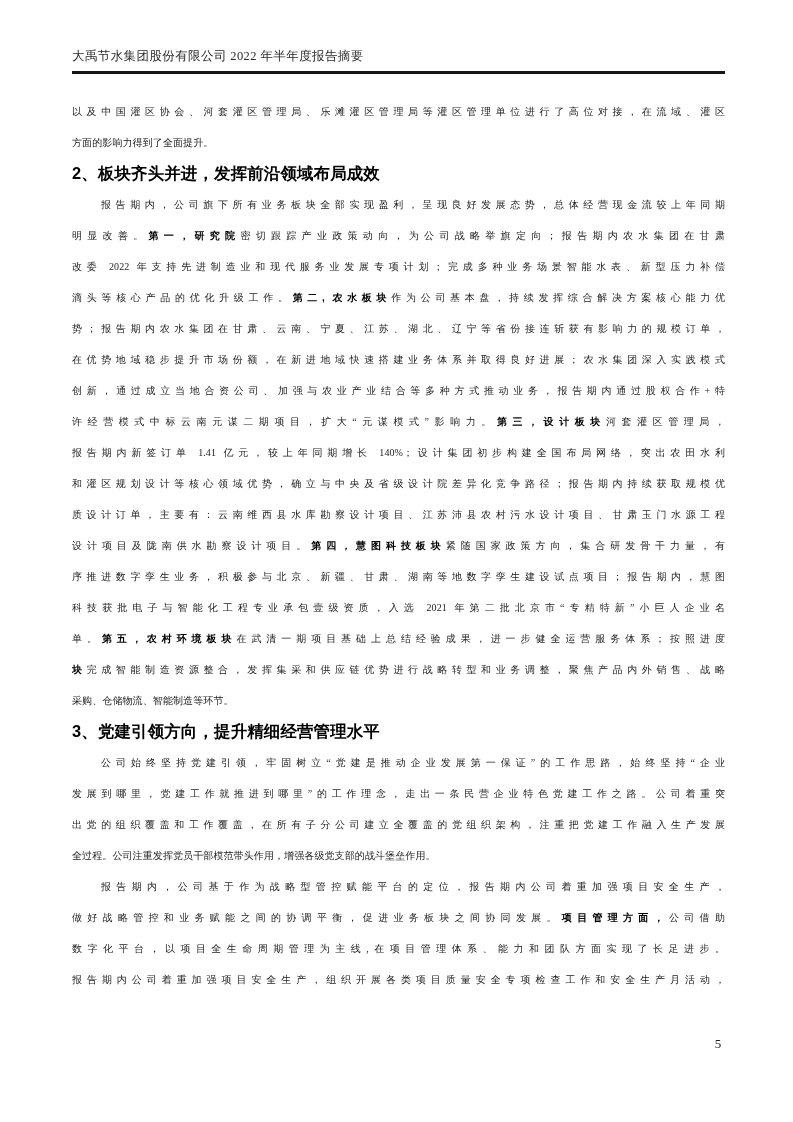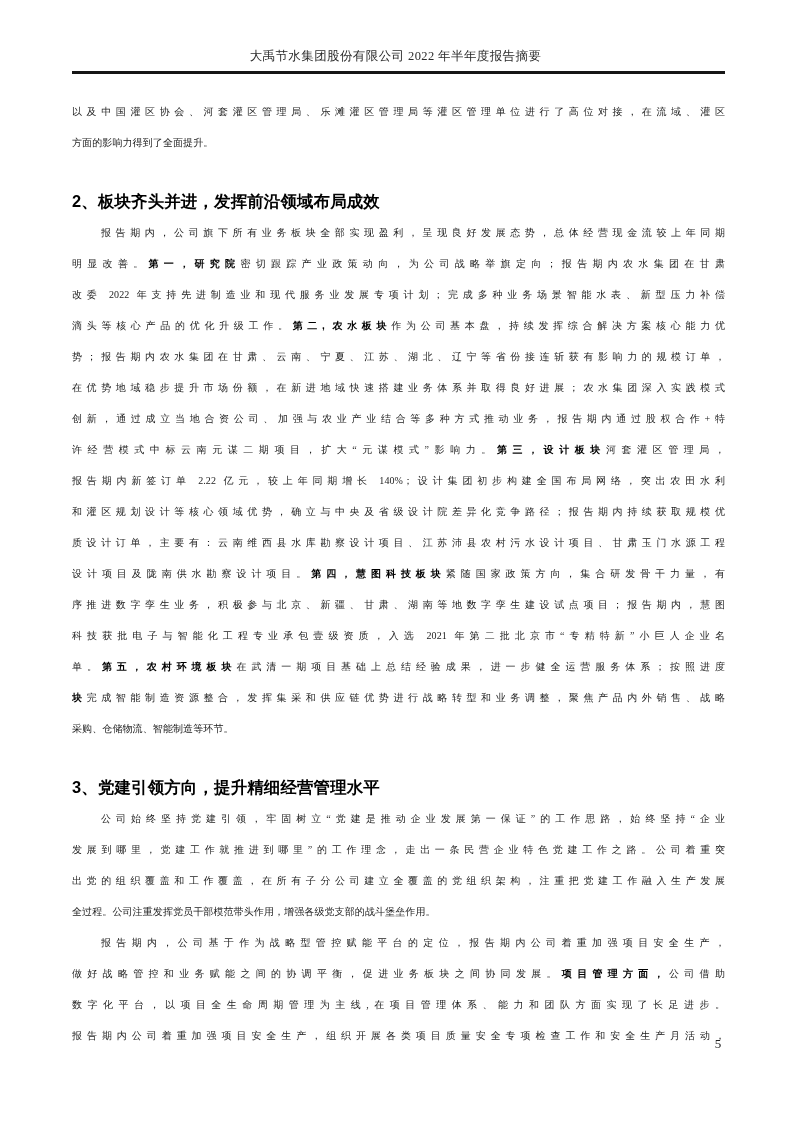--- a/index.html
+++ b/index.html
@@ -2,38 +2,38 @@
 <html><head>
 <meta charset="utf-8">
 <style>
   html,body{margin:0;padding:0;background:#ffffff;}
   .page{
     position:relative;width:793px;height:1122px;background:#ffffff;overflow:hidden;
     font-family:"Liberation Serif","DejaVu Serif",serif;color:#1c1c1c;
   }
   .doc-header{
     position:absolute;left:72px;top:48px;width:653px;
-    text-align:center;padding-bottom:6px;
+    text-align:left;padding-bottom:6px;
     border-bottom:3px solid #161616;
     font-size:12.5px;color:#2b2b2b;letter-spacing:0.4px;
   }
   .doc-header .title{padding-right:6px;}
   .doc-body{position:absolute;left:72px;top:96px;width:653px;}
   .line{
     height:31px;line-height:31px;overflow:hidden;
     font-size:10px;
     text-align:justify;text-align-last:justify;
     letter-spacing:0.1px;
   }
   .line.last-left{text-align-last:left;}
   .line.indent{text-indent:29px;}
   .line.heading{
     font-family:"Liberation Sans","DejaVu Sans",sans-serif;
     font-weight:700;font-size:16.4px;color:#000;
-    text-align-last:left;letter-spacing:0.2px;margin-top:28px;
+    text-align-last:left;letter-spacing:0.2px;
   }
   .b{
     font-family:"Liberation Sans","DejaVu Sans",sans-serif;
     font-weight:700;color:#000;
   }
   .page-number{
     position:absolute;left:708px;top:1036px;width:20px;
     font-size:13px;color:#222;text-align:center;
   }
 </style>
@@ -49,21 +49,21 @@
       <div class="line body last-left"><span>方面的影响力得到了全面提升。</span></div>
       <div class="line heading last-left"><span class="b">2、板块齐头并进，发挥前沿领域布局成效</span></div>
       <div class="line body indent"><span>报告期内，公司旗下所有业务板块全部实现盈利，呈现良好发展态势，总体经营现金流较上年同期</span></div>
       <div class="line body"><span>明显改善。</span><span class="b">第一，研究院</span><span>密切跟踪产业政策动向，为公司战略举旗定向；报告期内农水集团在甘肃</span></div>
       <div class="line body"><span>改委 2022 年支持先进制造业和现代服务业发展专项计划；完成多种业务场景智能水表、新型压力补偿</span></div>
       <div class="line body"><span>滴头等核心产品的优化升级工作。</span><span class="b">第二, 农水板块</span><span>作为公司基本盘，持续发挥综合解决方案核心能力优</span></div>
       <div class="line body"><span>势；报告期内农水集团在甘肃、云南、宁夏、江苏、湖北、辽宁等省份接连斩获有影响力的规模订单，</span></div>
       <div class="line body"><span>在优势地域稳步提升市场份额，在新进地域快速搭建业务体系并取得良好进展；农水集团深入实践模式</span></div>
       <div class="line body"><span>创新，通过成立当地合资公司、加强与农业产业结合等多种方式推动业务，报告期内通过股权合作+特</span></div>
       <div class="line body"><span>许经营模式中标云南元谋二期项目，扩大“元谋模式”影响力。</span><span class="b">第三，设计板块</span><span>河套灌区管理局，</span></div>
-      <div class="line body"><span>报告期内新签订单 2.22 亿元，较上年同期增长 140%；设计集团初步构建全国布局网络，突出农田水利</span></div>
+      <div class="line body"><span>报告期内新签订单 1.41 亿元，较上年同期增长 140%；设计集团初步构建全国布局网络，突出农田水利</span></div>
       <div class="line body"><span>和灌区规划设计等核心领域优势，确立与中央及省级设计院差异化竞争路径；报告期内持续获取规模优</span></div>
       <div class="line body"><span>质设计订单，主要有：云南维西县水库勘察设计项目、江苏沛县农村污水设计项目、甘肃玉门水源工程</span></div>
       <div class="line body"><span>设计项目及陇南供水勘察设计项目。</span><span class="b">第四，慧图科技板块</span><span>紧随国家政策方向，集合研发骨干力量，有</span></div>
       <div class="line body"><span>序推进数字孪生业务，积极参与北京、新疆、甘肃、湖南等地数字孪生建设试点项目；报告期内，慧图</span></div>
       <div class="line body"><span>科技获批电子与智能化工程专业承包壹级资质，入选 2021 年第二批北京市“专精特新”小巨人企业名</span></div>
       <div class="line body"><span>单。</span><span class="b">第五，农村环境板块</span><span>在武清一期项目基础上总结经验成果，进一步健全运营服务体系；按照进度</span></div>
       <div class="line body"><span class="b">块</span><span>完成智能制造资源整合，发挥集采和供应链优势进行战略转型和业务调整，聚焦产品内外销售、战略</span></div>
       <div class="line body last-left"><span>采购、仓储物流、智能制造等环节。</span></div>
       <div class="line heading last-left"><span class="b">3、党建引领方向，提升精细经营管理水平</span></div>
       <div class="line body indent"><span>公司始终坚持党建引领，牢固树立“党建是推动企业发展第一保证”的工作思路，始终坚持“企业</span></div>

